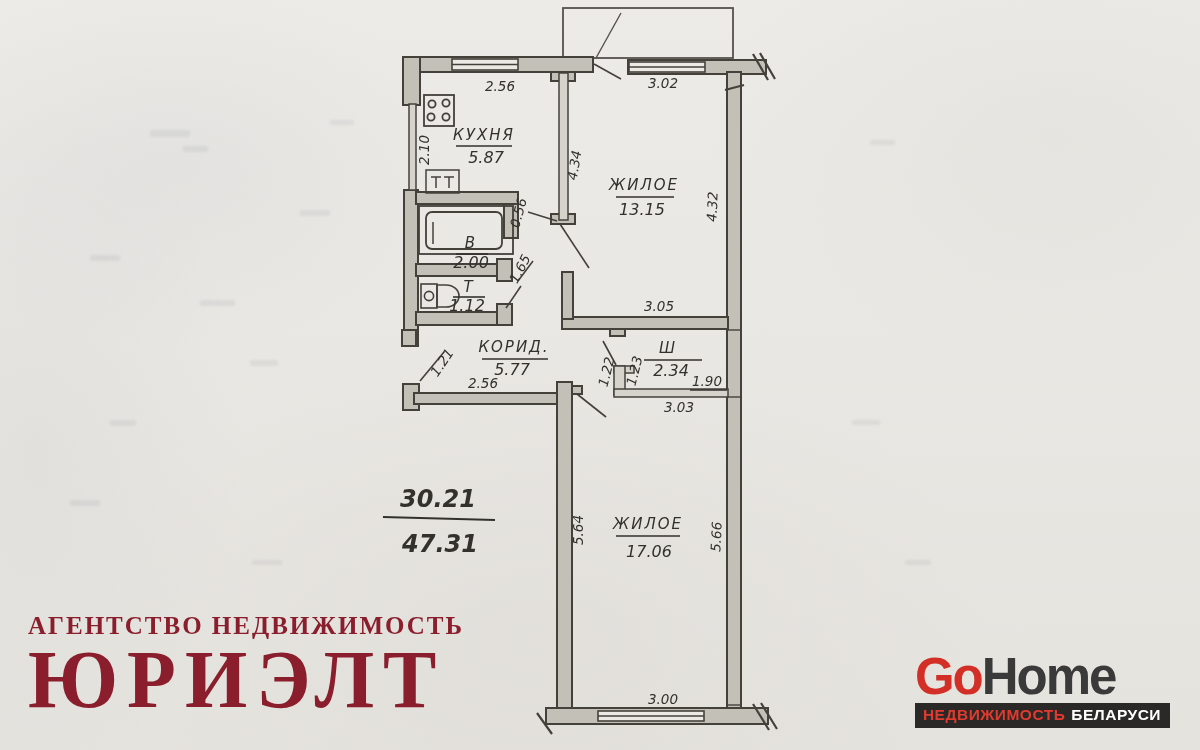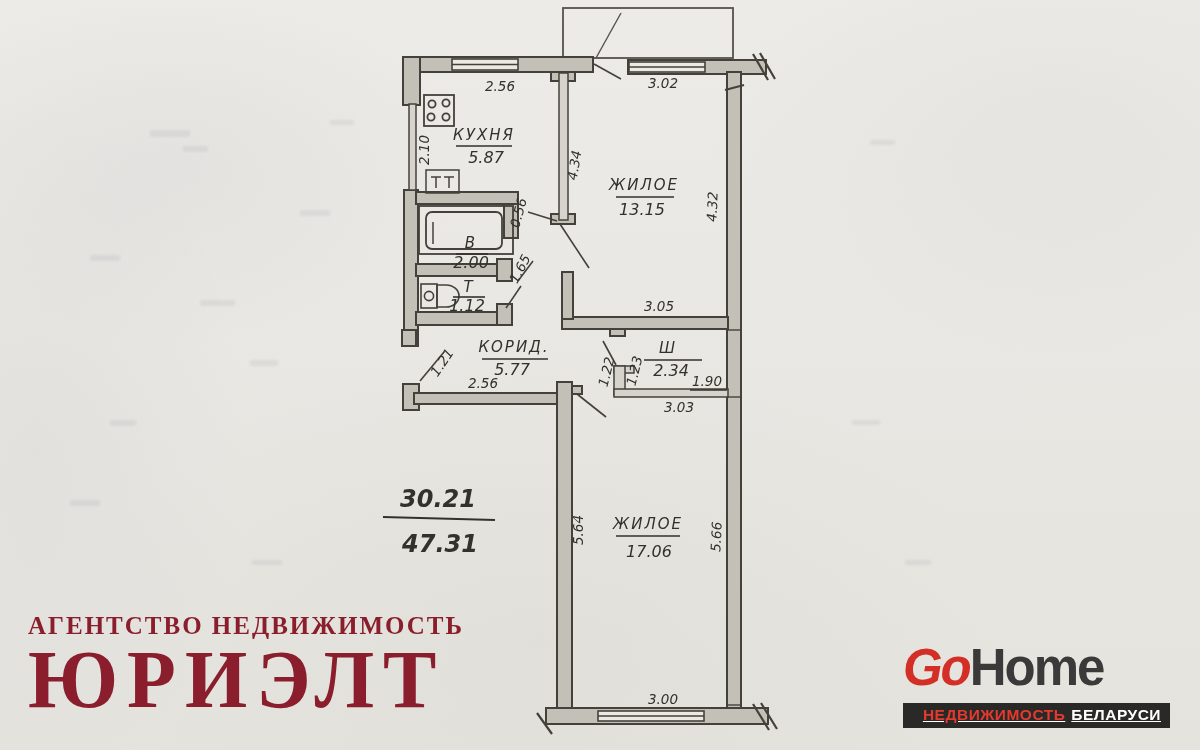--- a/index.html
+++ b/index.html
@@ -22,26 +22,26 @@
   .big-area{font-size:24px;font-weight:600;}
   
   .agency{
     position:absolute;left:28px;top:612px;width:412px;text-align:center;
     color:#8a1e2c;font-family:"Liberation Serif","DejaVu Serif",serif;
   }
   .agency-line1{font-size:25px;font-weight:bold;letter-spacing:2px;white-space:nowrap;}
   .agency-line2{font-size:80px;font-weight:bold;letter-spacing:9px;line-height:.98;margin-top:0px;white-space:nowrap;transform:scaleY(1.04);}
   .gohome{position:absolute;right:30px;bottom:22px;text-align:left;}
   .gohome-word{font-family:"Liberation Sans","DejaVu Sans",sans-serif;font-weight:bold;font-size:51px;letter-spacing:-2px;line-height:.9;white-space:nowrap;}
-  .gohome-word .go{color:#d32f27;font-style:italic;}
+  .gohome-word .go{color:#d32f27;}
   .gohome-word .home{color:#3a3a3a;margin-top:43px;}
   .gohome-bar{
-    margin-top:12px;background:#2b2927;color:#fff;display:inline-block;
+    margin-top:3px;background:#2b2927;color:#fff;display:inline-block;
     font-family:"Liberation Sans","DejaVu Sans",sans-serif;font-weight:bold;
-    font-size:15.5px;letter-spacing:.5px;padding:3px 9px 4px 20px;white-space:nowrap;text-decoration:underline;
+    font-size:15.5px;letter-spacing:.5px;padding:3px 9px 4px 8px;white-space:nowrap;
   }
   .gohome-bar .tag-red{color:#e23a2e;margin-right:6px;}
   .gohome-bar .tag-white{color:#ffffff;}
 </style>
 </head>
 <body>
 
 <div class="page">
 
   <div class="smudge" style="left:150px;top:130px;width:40px;height:7px;"></div>

